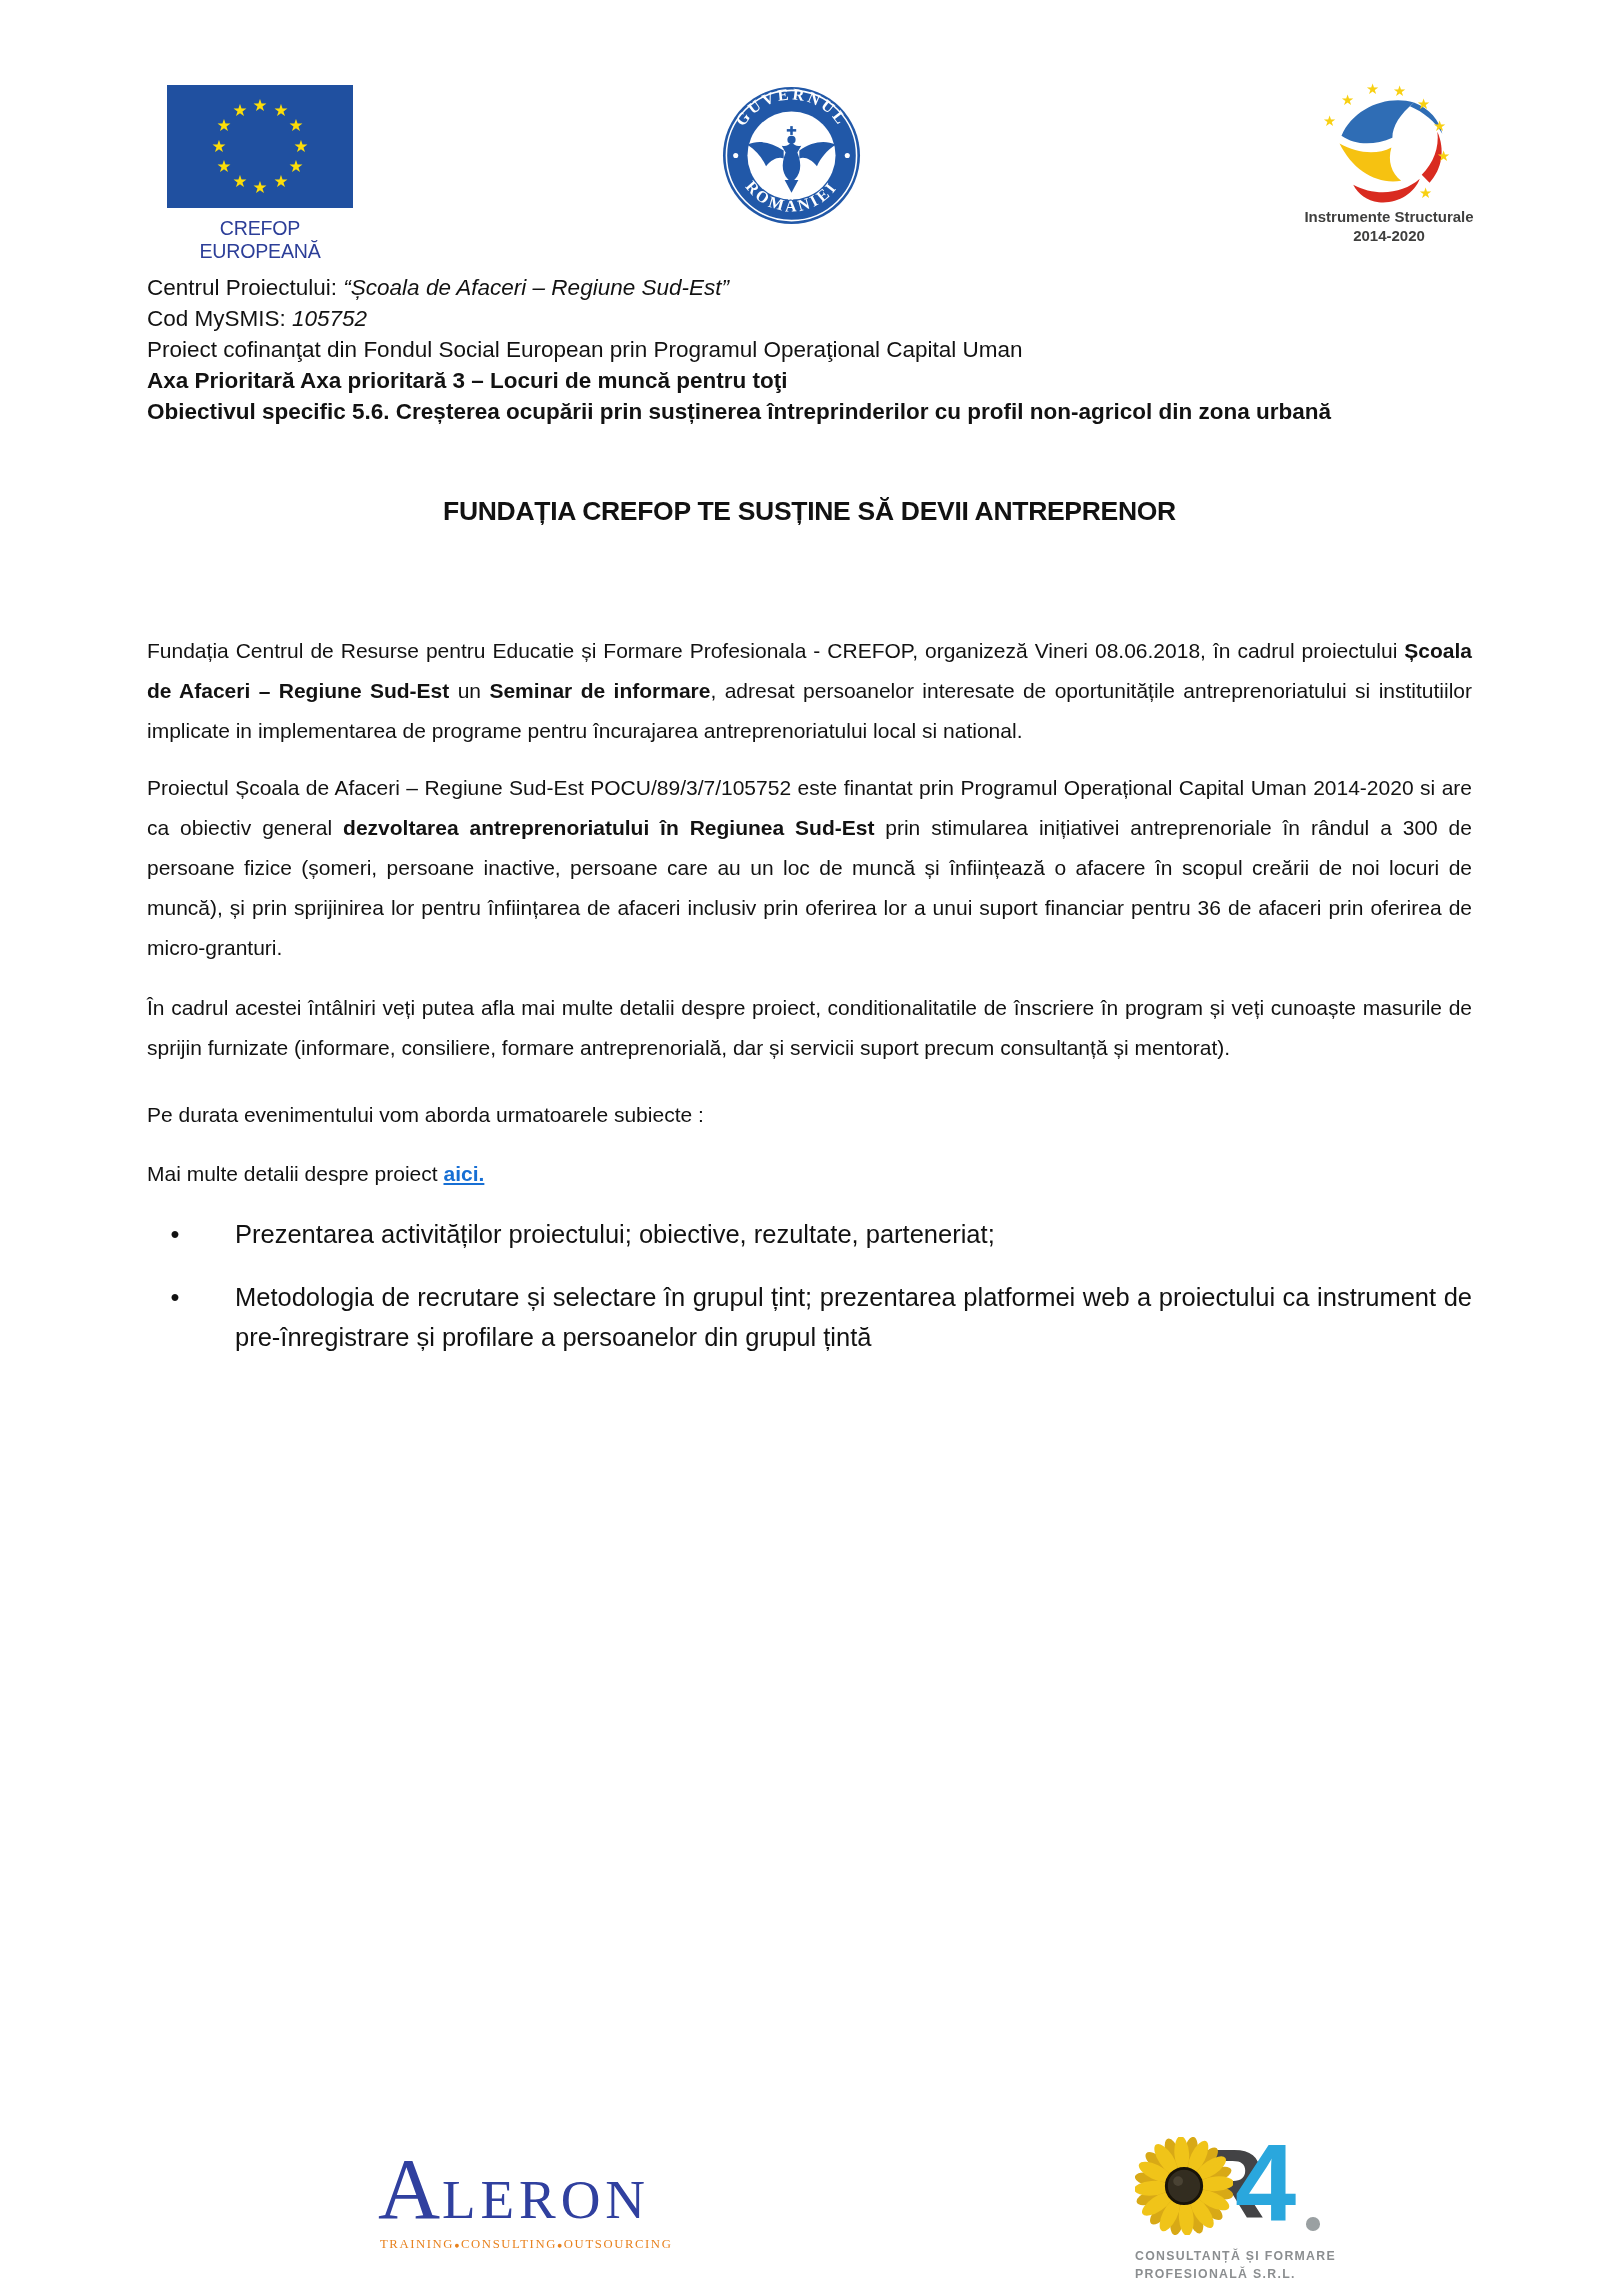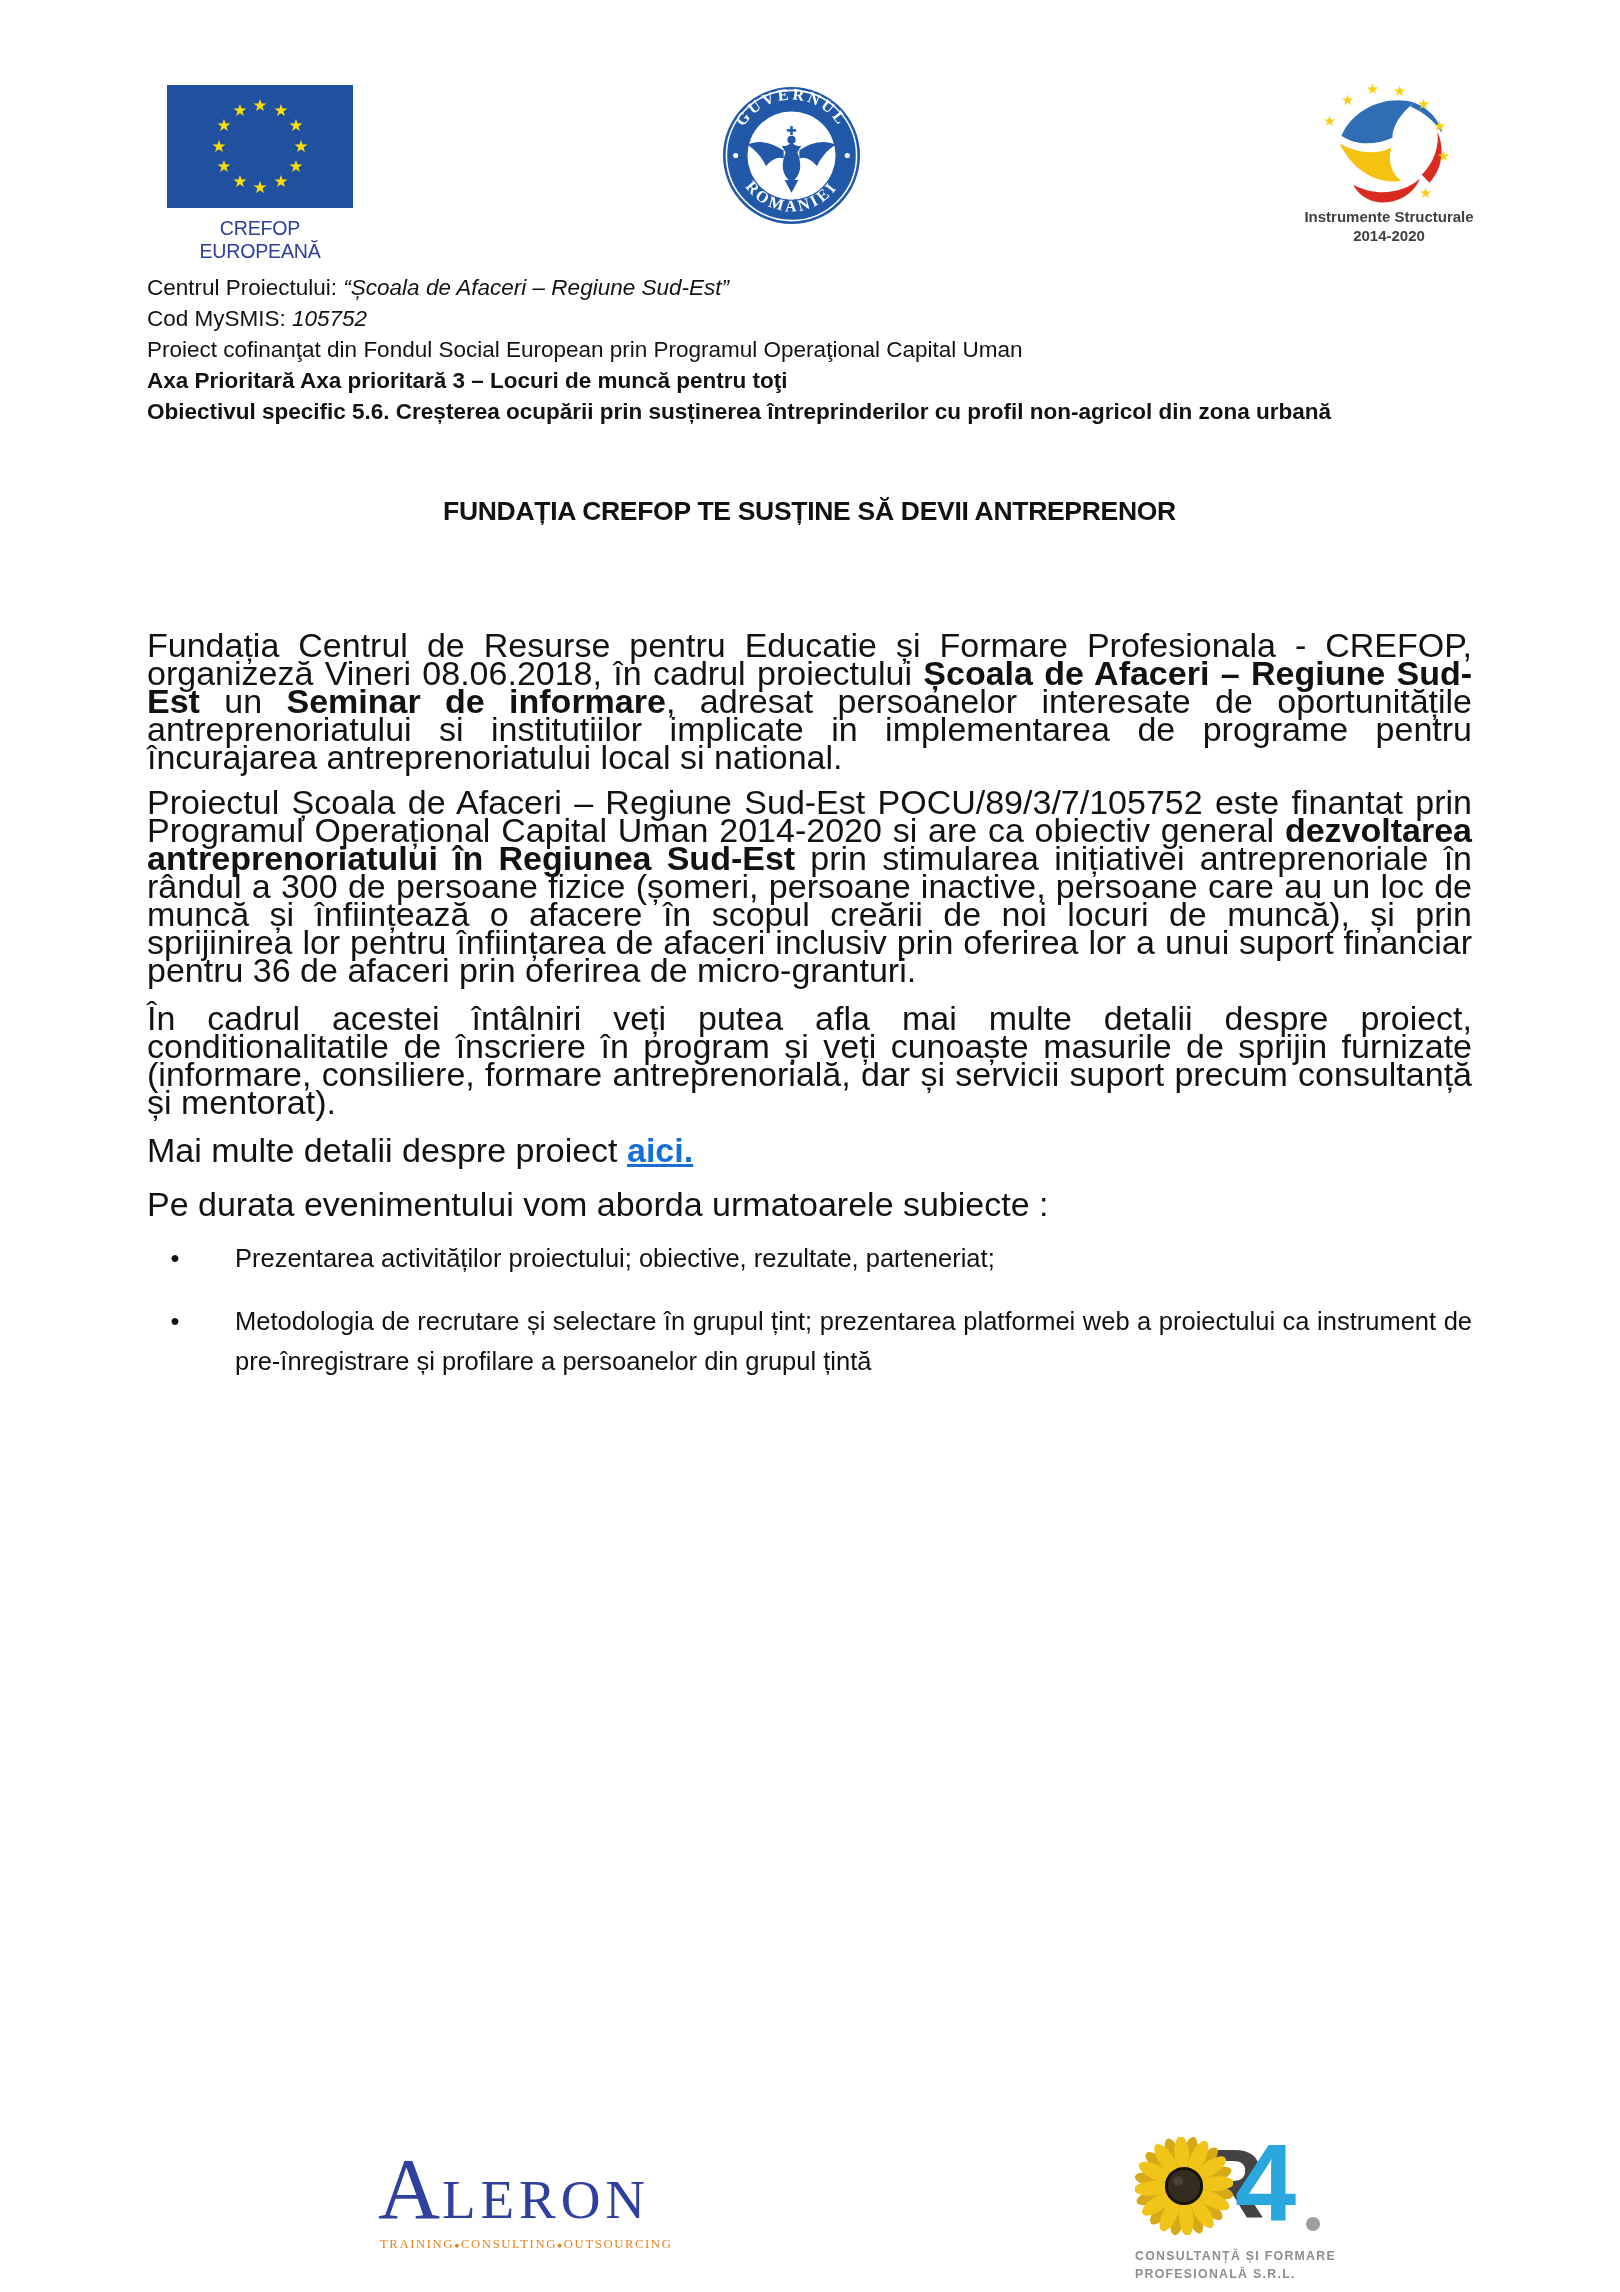--- a/index.html
+++ b/index.html
@@ -19,21 +19,21 @@
   .is-swirl svg{position:absolute;left:7.8px;top:13.7px;}
   .is-star{position:absolute;font-size:14.7px;line-height:1;color:#f8d012;transform:translate(-50%,-50%);}
   .is-label{font-size:15px;font-weight:bold;color:#3f3f3e;text-align:center;line-height:18.6px;}
 
   
   .content{position:absolute;left:147px;top:272px;width:1325px;}
   .info-line{margin:0;font-size:22.5px;line-height:31px;}
   .b{font-weight:bold;}
   .i{font-style:italic;}
   .main-title{margin:67px 0 0;font-size:26.5px;line-height:35px;font-weight:bold;text-align:center;letter-spacing:-0.3px;}
-  .para{margin:0;font-size:34px;line-height:28px;}
+  .para{margin:0;font-size:21px;line-height:40px;}
   .justify{text-align:justify;}
   .p1{margin-top:102px;} .p2{margin-top:16.7px;} .p3{margin-top:20.6px;}
   .p4{margin-top:19.6px;} .p5{margin-top:26.5px;} .p6{margin-top:84px;}
   .topics{list-style:none;margin:19.6px 0 0;padding:0;}
   .topic{position:relative;padding-left:88px;font-size:25.5px;line-height:40px;}
   .topic + .topic{margin-top:23.5px;}
   .topic .dot{position:absolute;left:23.5px;top:0;font-size:25.5px;}
   .link{color:#176fd4;font-weight:bold;text-decoration:underline;cursor:pointer;}
   .red{color:#ee0c0c;}
 
@@ -148,23 +148,23 @@
     </section>
 
     <h1 class="main-title">FUNDAȚIA CREFOP TE SUSȚINE SĂ DEVII ANTREPRENOR</h1>
 
     <p class="para justify p1"><span>Fundația Centrul de Resurse pentru Educatie și Formare Profesionala - CREFOP, organizeză Vineri 08.06.2018, în cadrul proiectului </span><span class="b">Școala de Afaceri – Regiune Sud-Est</span><span> un </span><span class="b">Seminar de informare</span><span>, adresat persoanelor interesate de oportunitățile antreprenoriatului si institutiilor implicate in implementarea de programe pentru încurajarea antreprenoriatului local si national.</span></p>
 
     <p class="para justify p2"><span>Proiectul Școala de Afaceri – Regiune Sud-Est POCU/89/3/7/105752 este finantat prin Programul Operațional Capital Uman 2014-2020 si are ca obiectiv general </span><span class="b">dezvoltarea antreprenoriatului în Regiunea Sud-Est</span><span> prin stimularea inițiativei antreprenoriale în rândul a 300 de persoane fizice (șomeri, persoane inactive, persoane care au un loc de muncă și înființează o afacere în scopul creării de noi locuri de muncă), și prin sprijinirea lor pentru înființarea de afaceri inclusiv prin oferirea lor a unui suport financiar pentru 36 de afaceri prin oferirea de micro-granturi.</span></p>
 
     <p class="para justify p3">În cadrul acestei întâlniri veți putea afla mai multe detalii despre proiect, conditionalitatile de înscriere în program și veți cunoaște masurile de sprijin furnizate (informare, consiliere, formare antreprenorială, dar și servicii suport precum consultanță și mentorat).</p>
 
+    <p class="para p5">Pe durata evenimentului vom aborda urmatoarele subiecte :</p>
+
     <p class="para p4"><span>Mai multe detalii despre proiect </span><a class="link">aici.</a></p>
-
-    <p class="para p5">Pe durata evenimentului vom aborda urmatoarele subiecte :</p>
 
     <ul class="topics">
       <li class="topic"><span class="dot">•</span><span class="justify">Prezentarea activităților proiectului; obiective, rezultate, parteneriat;</span></li>
       <li class="topic justify"><span class="dot">•</span><span>Metodologia de recrutare și selectare în grupul țint; prezentarea platformei web a proiectului ca instrument de pre-înregistrare și profilare a persoanelor din grupul țintă</span></li>
     </ul>
 
 
   </main>
 
   <div class="aleron">

